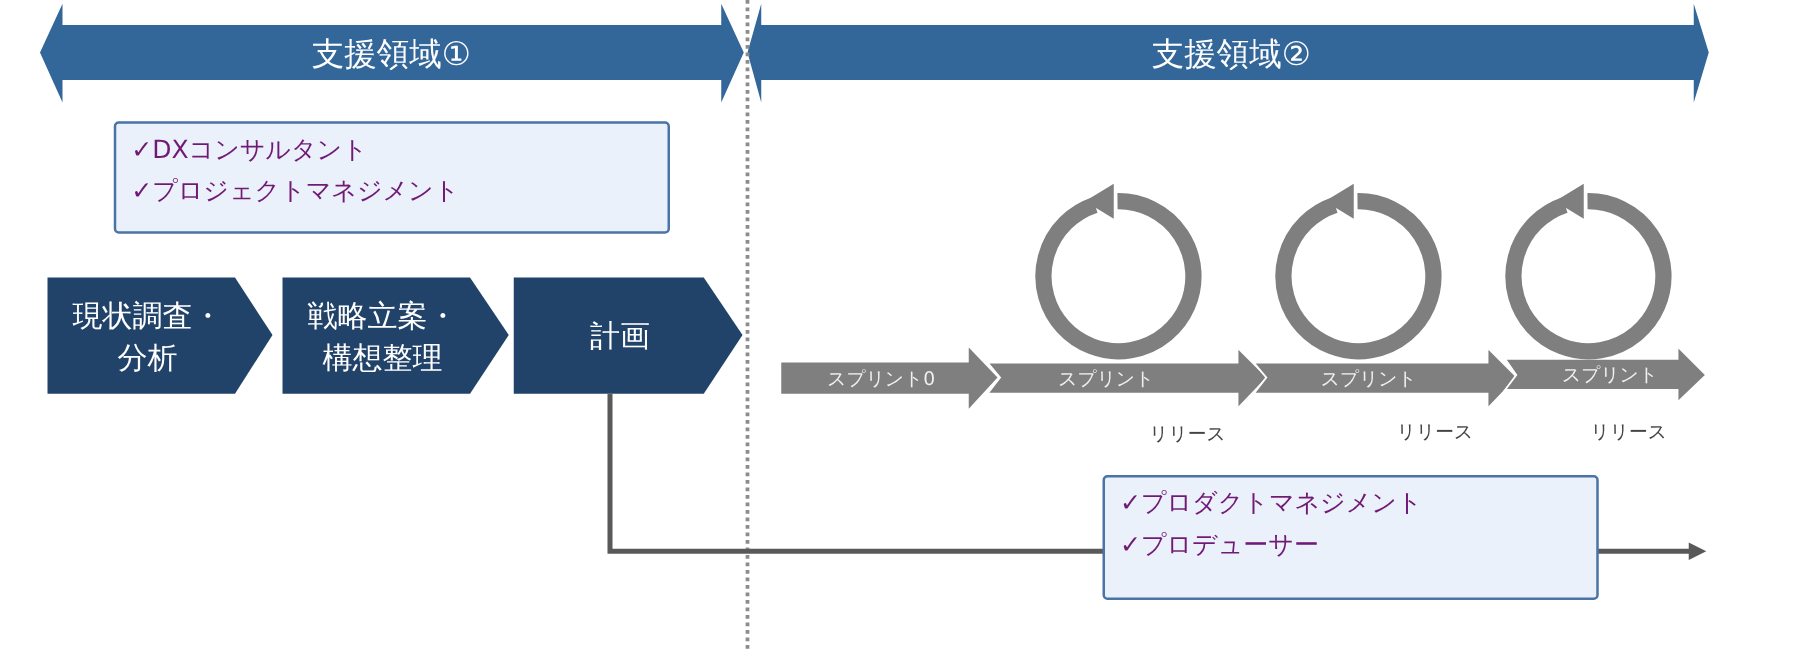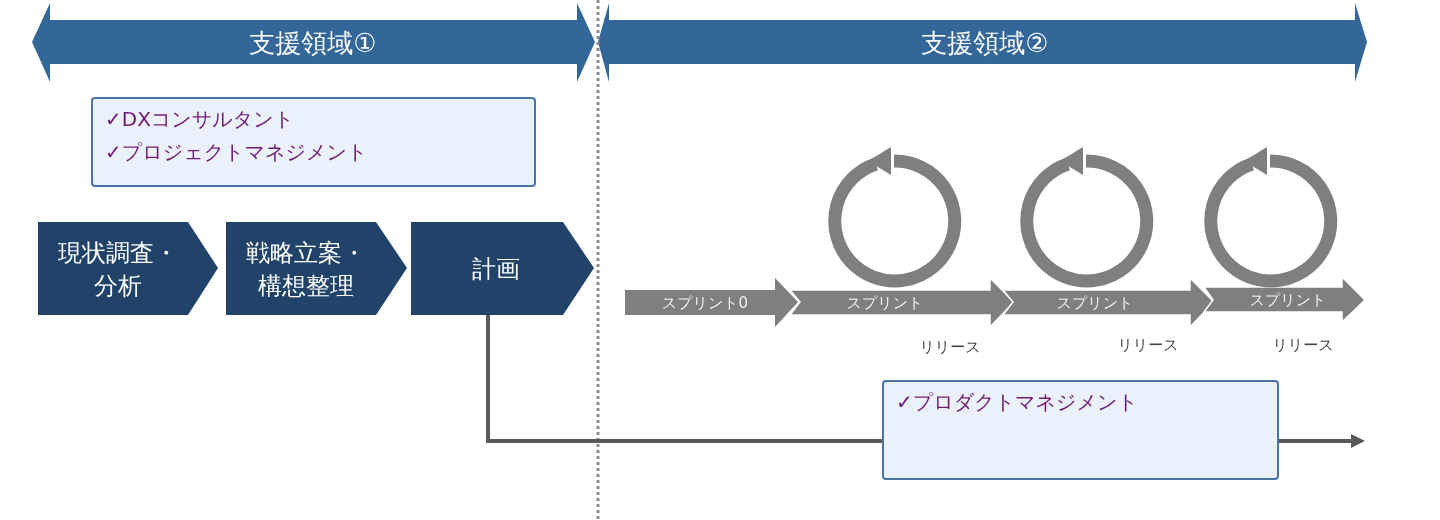--- a/index.html
+++ b/index.html
@@ -84,13 +84,14 @@
   </g>
 </svg>
 
 <div class="box" style="left:91px; top:97px; width:445px; height:90px;">
   <div class="line">✓DXコンサルタント</div>
   <div class="line">✓プロジェクトマネジメント</div>
 </div>
 
 <div class="box" style="left:854px; top:380px; width:397px; height:100px;margin-left:28px;">
   <div class="line">✓プロダクトマネジメント</div>
+  <div class="line">✓プロデューサー</div>
 </div>
 
 </body></html>

